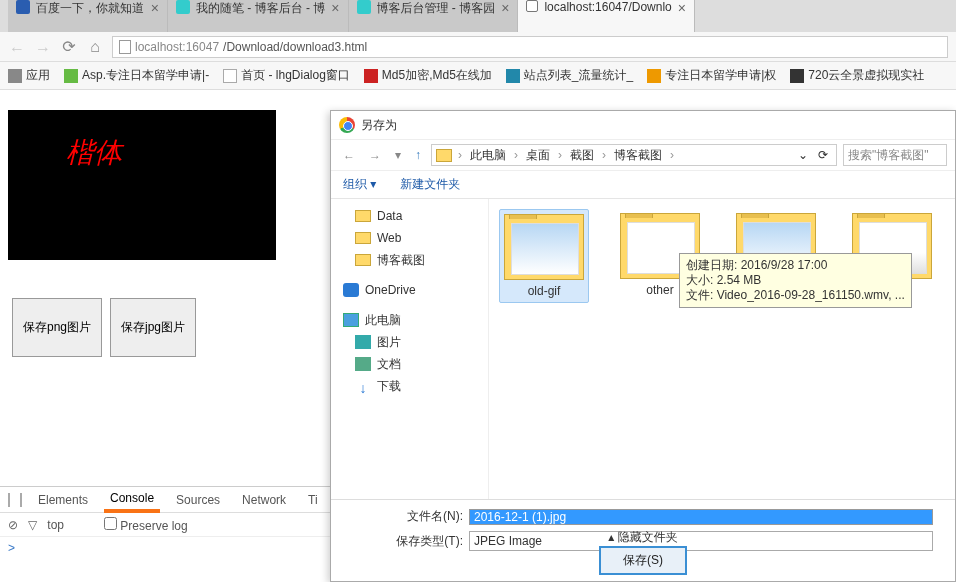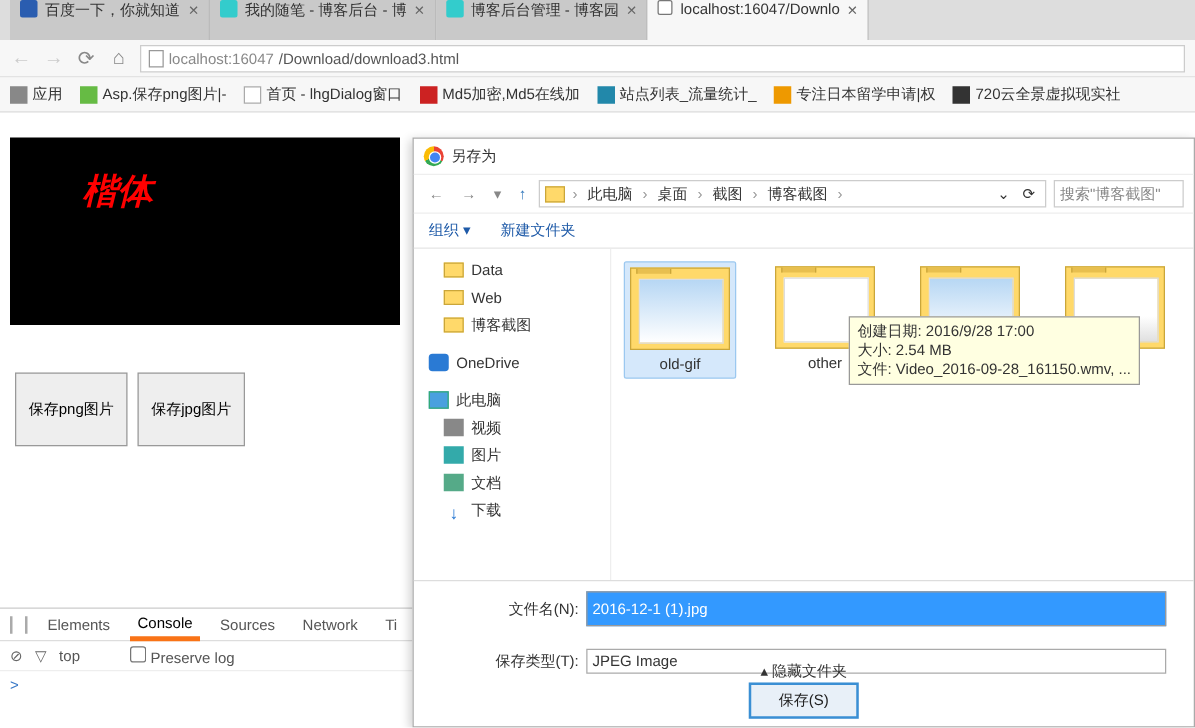--- a/index.html
+++ b/index.html
@@ -29,21 +29,21 @@
 .bm-bar { height: 28px; background: #f7f7f7; display: flex; align-items: center; padding: 0 8px; gap: 14px; border-bottom: 1px solid #ddd; overflow: hidden; white-space: nowrap; }
 .bm-item { display: flex; align-items: center; gap: 4px; color: #333; cursor: pointer; }
 .bm-ico { width: 14px; height: 14px; display: inline-block; }
 .bm-ico.apps { background: #888; }
 .bm-ico.page { background: #fff; border: 1px solid #aaa; }
 .bm-ico.a1 { background: #6b4; }
 .bm-ico.a2 { background: #28a; }
 .bm-ico.a3 { background: #c22; }
 .bm-ico.a4 { background: #e90; }
 .bm-ico.a6 { background: #333; }
-.canvas-box { position: absolute; left: 8px; top: 110px; width: 312px; height: 150px; background: #000; display: flex; font-weight: bold; }
+.canvas-box { position: absolute; left: 8px; top: 110px; width: 268px; height: 150px; background: #000; display: flex; }
 .canvas-text { color: #f00; font-family: KaiTi, serif; font-style: italic; font-size: 28px; margin: 24px 0 0 58px; }
 .btn-row { position: absolute; left: 12px; top: 286px; display: flex; gap: 8px; }
 .btn-row button { background: #eee; border: 1px solid #999; padding: 20px 10px; cursor: pointer; margin-top: 12px; }
 
 
 .devtools { position: absolute; left: 0; top: 486px; width: 330px; border-top: 1px solid #ccc; background: #fff; }
 .dt-tabs { display: flex; align-items: center; height: 26px; border-bottom: 1px solid #ddd; gap: 10px; padding: 0 8px; font-size: 11px; color: #555; }
 .dt-tab { padding: 4px 6px; cursor: pointer; }
 .dt-tab.active { border-bottom: 4px solid #f97316; color: #000; }
 .dt-ico { width: 14px; height: 14px; border: 1px solid #aaa; }
@@ -89,23 +89,23 @@
 .thumb { width: 80px; height: 66px; background: #ffd96a; border: 1px solid #caa63a; position: relative; overflow: hidden; }
 .thumb::before { content: ""; position: absolute; top: -3px; left: 4px; width: 26px; height: 6px; background: #e8bf4f; border: 1px solid #caa63a; border-bottom: none; }
 .thumb .inner { position: absolute; top: 8px; left: 6px; right: 4px; bottom: 4px; background: #fff; border: 1px solid #ddd; }
 .thumb .inner.music { background: linear-gradient(#fff 60%, #e0e0e0); }
 .thumb .inner.media { background: linear-gradient(#b7d7f4, #fff); }
 .flabel { text-align: center; color: #333; }
 
 .tooltip { position: absolute; left: 190px; top: 54px; background: #ffffe1; border: 1px solid #999; padding: 4px 6px; font-size: 11px; color: #333; line-height: 15px; z-index: 10; max-width: 240px; }
 
 .dlg-fields { border-top: 1px solid #ddd; padding: 8px 12px 24px 60px; }
-.field-row { display: flex; align-items: center; gap: 6px; margin-bottom: 18px; }
+.field-row { display: flex; align-items: center; gap: 6px; margin-bottom: 6px; }
 .field-row label { width: 72px; text-align: right; color: #333; }
-.field-row .val { flex: 1; border: 1px solid #999; height: 28px; padding: 0 4px; display: flex; align-items: center; margin-right: 10px; }
+.field-row .val { flex: 1; border: 1px solid #999; height: 16px; padding: 0 4px; display: flex; align-items: center; margin-right: 10px; }
 .field-row .val.sel-text { background: #3399ff; color: #fff; }
 .field-row .combo { flex: 1; border: 1px solid #aaa; height: 20px; padding: 0 4px; display: flex; align-items: center; color: #333; margin-right: 10px; background: #fff; }
 
 .dlg-footer { position: absolute; bottom: 6px; left: 14px; right: 14px; display: flex; align-items: center; justify-content: space-between; flex-direction: column; }
 .hide-folders { color: #333; cursor: pointer; }
 .save-btn { border: 2px solid #3a8fd4; background: #e8f0f8; padding: 4px 22px; cursor: pointer; color: #222; }
 </style>
 </head>
 <body>
 
@@ -144,21 +144,21 @@
   </div>
 </div>
 
 <div class="bm-bar">
   <span class="bm-item">
       <span class="bm-ico apps"></span>
       <span>应用</span>
     </span>
   <span class="bm-item">
       <span class="bm-ico a1"></span>
-      <span>Asp.保存png图片|-</span>
+      <span>Asp.专注日本留学申请|-</span>
     </span>
   <span class="bm-item">
       <span class="bm-ico page"></span>
       <span>首页 - lhgDialog窗口</span>
     </span>
   <span class="bm-item">
       <span class="bm-ico a3"></span>
       <span>Md5加密,Md5在线加</span>
     </span>
   <span class="bm-item">
@@ -258,24 +258,20 @@
       <div class="sb-item root">
           <span class="sb-ico onedrive"></span>
           <span>OneDrive</span>
         </div>
       <div style="height:8px"></div>
       <div class="sb-item root">
           <span class="sb-ico thispc"></span>
           <span>此电脑</span>
         </div>
       <div class="sb-item">
-          <span class="sb-ico video"></span>
-          <span>视频</span>
-        </div>
-      <div class="sb-item">
           <span class="sb-ico pic"></span>
           <span>图片</span>
         </div>
       <div class="sb-item">
           <span class="sb-ico doc"></span>
           <span>文档</span>
         </div>
       <div class="sb-item">
           <span class="sb-ico down">↓</span>
           <span>下载</span>

